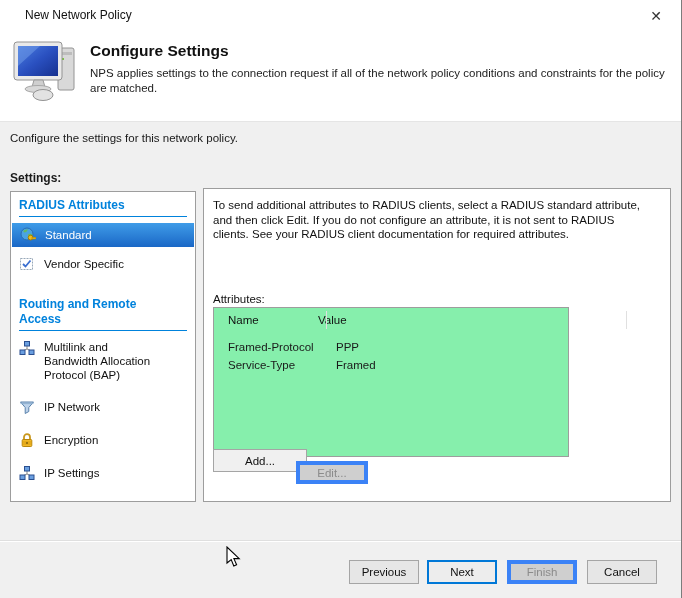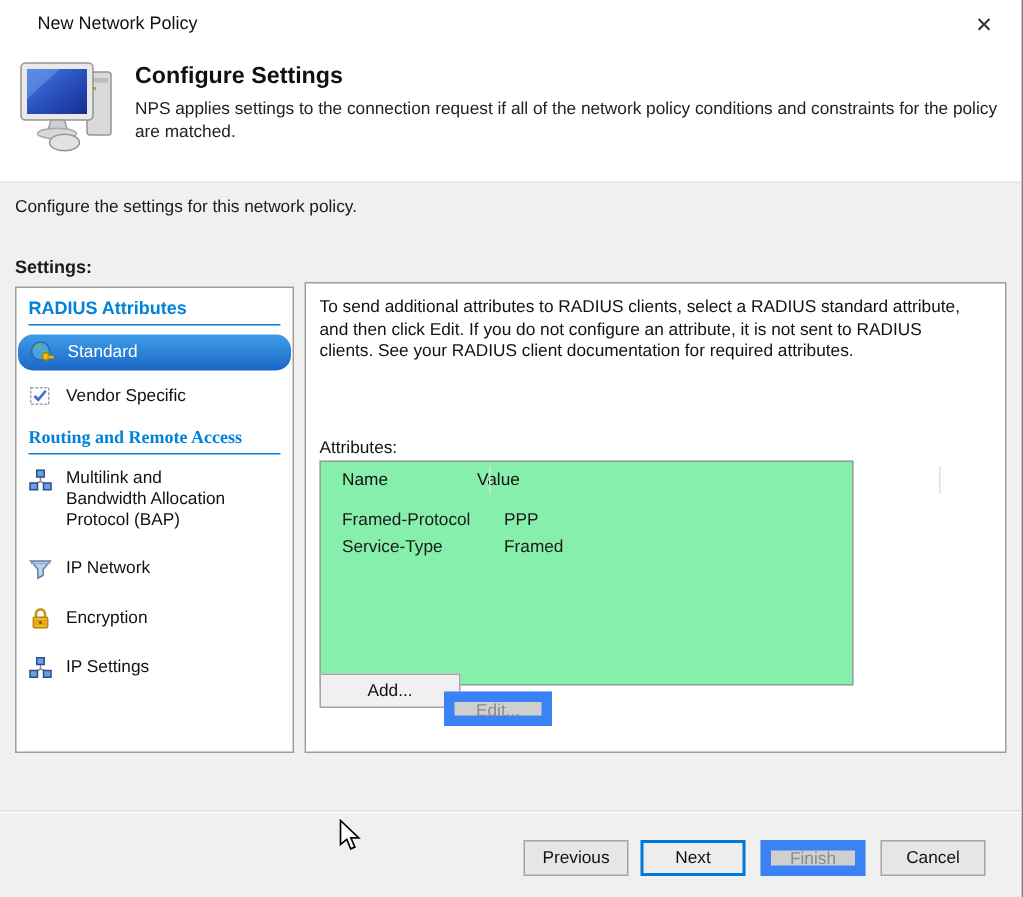--- a/index.html
+++ b/index.html
@@ -44,21 +44,21 @@
   }
   .side-heading .wrap{display:inline-block;max-width:150px;}
   .side-item{
     display:flex;align-items:center;gap:9px;padding:3px 4px 3px 8px;margin-top:6px;
     color:#111;cursor:default;
   }
   .side-item.multi{align-items:flex-start;}
   .side-item.multi .lbl{width:118px;line-height:14px;}
   .side-item.selected{
     background:linear-gradient(var(--sel-top),var(--sel-bottom));
-    color:#ffffff;margin-left:1px;margin-right:1px;padding-top:4px;padding-bottom:4px;border-radius:10px;
+    color:#ffffff;margin-left:1px;margin-right:1px;padding-top:4px;padding-bottom:4px;
   }
   .side-item .icn{flex:0 0 16px;width:16px;height:16px;}
   .gap-lg{margin-top:11px;}
   
   .mainpanel{
     position:absolute;left:203px;top:66px;width:468px;height:314px;
     background:#ffffff;border:1px solid #9d9d9d;
   }
   .instructions{position:absolute;left:9px;top:9px;width:432px;line-height:14.5px;color:#111;}
   .attributes-label{position:absolute;left:9px;top:104px;color:#111;}
@@ -73,21 +73,21 @@
   .col-div.d1{left:112px;}
   .col-div.d2{left:412px;}
   .attr-row-name{position:absolute;left:14px;}
   .attr-row-value{position:absolute;left:122px;}
   .r1{top:33px;} .r2{top:51px;}
   
   .btn{
     font-family:"Liberation Sans","DejaVu Sans",sans-serif;font-size:11.5px;
     background:#e6e6e6;border:1px solid #a5a5a5;color:#111;cursor:default;
   }
-  .btn.disabled{background:#cfcfcf;border:7px solid #3b82f6;color:#8b8b8b;}
+  .btn.disabled{background:#cfcfcf;border:4px solid #3b82f6;color:#8b8b8b;}
   .btn-add{position:absolute;left:9px;top:260px;width:94px;height:23px;background:#f0f0f0;}
   .btn-edit{position:absolute;left:92px;top:272px;width:72px;height:23px;}
   .btn-remove{position:absolute;left:171px;top:272px;width:73px;height:23px;}
   
   .footer{
     position:absolute;left:0;top:541px;width:100%;height:57px;
     background:#f0f0f0;border-top:1px solid #ffffff;
   }
   .footer::before{content:"";position:absolute;left:0;top:-2px;width:100%;height:1px;background:#dfdfdf;}
   .btn-previous{position:absolute;left:349px;top:560px;width:70px;height:24px;}
@@ -158,21 +158,21 @@
       <div class="side-item">
         <span class="icn">
           <svg width="16" height="16" viewBox="0 0 16 16">
             <rect x="1.5" y="2.5" width="12" height="11" fill="#ffffff" stroke="#98a8b8" stroke-dasharray="2 1"></rect>
             <path d="M4 8 L6.5 10.5 L11.5 4.5" fill="none" stroke="#3b6fd0" stroke-width="1.8"></path>
           </svg>
         </span>
         <span class="lbl">Vendor Specific</span>
       </div>
 
-      <div class="side-heading" style="margin-top:9px;font-family:Liberation Serif, serif;">
+      <div class="side-heading" style="margin-top:22px;">
         <span class="wrap">Routing and Remote Access</span>
       </div>
 
       <div class="side-item multi">
         <span class="icn">
           <svg width="16" height="16" viewBox="0 0 16 16">
             <path d="M8 6 V9 M8 9 L3.5 11 M8 9 L12.5 11" stroke="#8a8a8a" fill="none"></path>
             <rect x="5.5" y="1.5" width="5" height="4.5" fill="#6a9fe0" stroke="#2a4f90"></rect>
             <rect x="1" y="10" width="5" height="4.5" fill="#6a9fe0" stroke="#2a4f90"></rect>
             <rect x="10" y="10" width="5" height="4.5" fill="#6a9fe0" stroke="#2a4f90"></rect>

